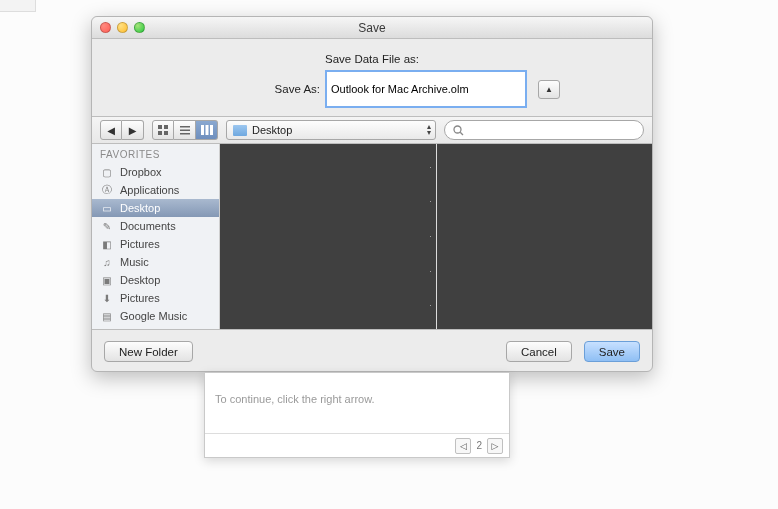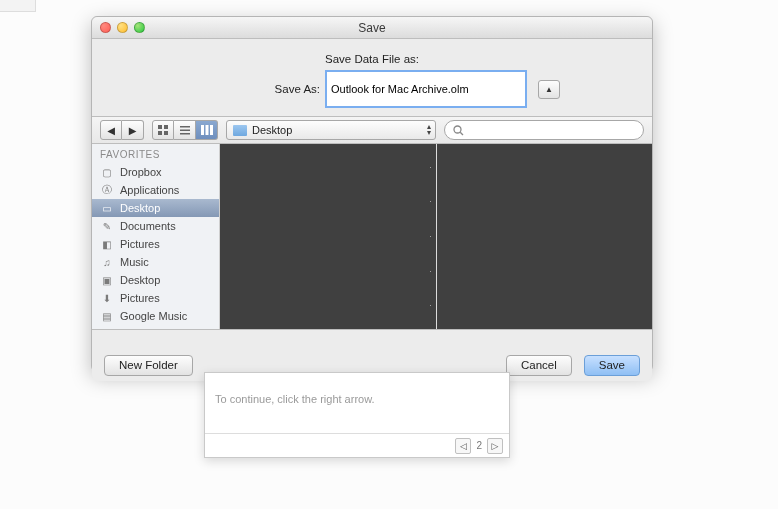--- a/index.html
+++ b/index.html
@@ -141,25 +141,24 @@
 .col:last-child { border-right: 0; }
 .col-content { padding: 4px 6px; font-size: 10.5px; color: #555; }
 .col .right-edge-dots {
   position: absolute; right: 2px; top: 6px; bottom: 6px; width: 6px;
   display: flex; flex-direction: column; justify-content: space-around;
 }
 .col .right-edge-dots span { font-size: 8px; color:#bbb; text-align:center; }
 
 .footer {
   height: 32px;
-  display: flex; align-items: center; justify-content: space-between;
+  display: flex; align-items: flex-end; justify-content: space-between;
   padding: 0 12px;
   background: #ececec;
   border-radius: 0 0 6px 6px;
-  margin-top: 19px;
 }
 .push-btn {
   height: 21px; padding: 0 14px;
   border: 1px solid #a7a7a7; border-radius: 4px;
   background: linear-gradient(#fdfdfd,#e3e3e3);
   font-size: 11.5px; color: #222;
 }
 .push-btn.default {
   background: linear-gradient(#c7e0ff,#8fbff4);
   border-color: #6b9fd8;

